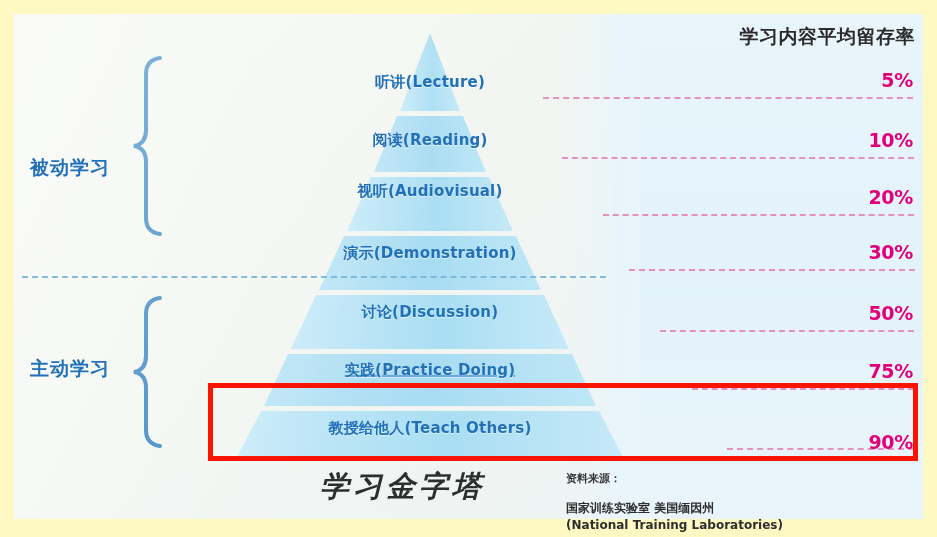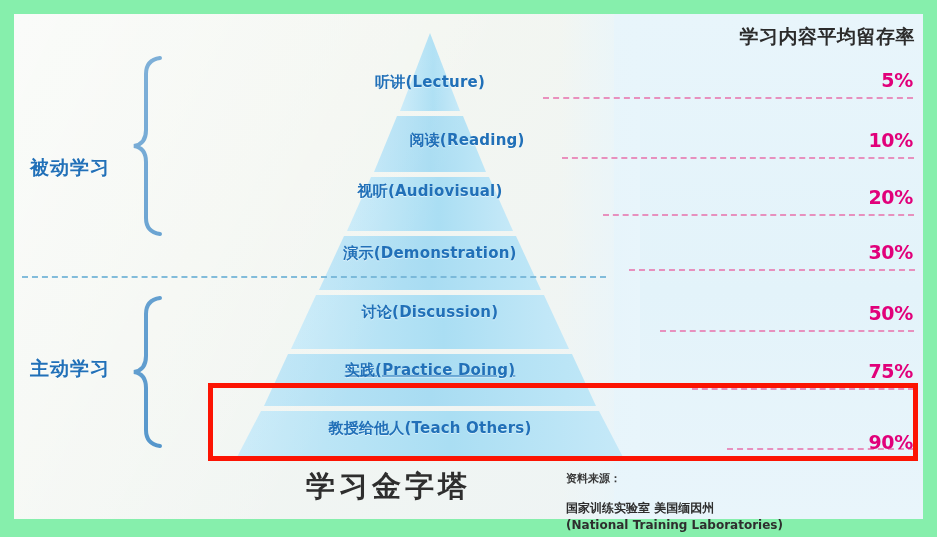--- a/index.html
+++ b/index.html
@@ -6,21 +6,21 @@
   html,body{margin:0;padding:0;background:#ffffff;}
   body{
     font-family:"DejaVu Sans","Liberation Sans",sans-serif;
     -webkit-font-smoothing:antialiased;
   }
   #stage{
     position:relative;
     width:937px;
     height:537px;
     overflow:hidden;
-    background:#86efac;
+    background:#fef9c3;
   }
 
   
   .panel-left{
     position:absolute; left:14px; top:14px;
     width:600px; height:505px;
     background:linear-gradient(135deg,#f4f7f2 0%,#f3f6f1 40%,#eef4f4 100%);
   }
   .panel-right{
     position:absolute; left:614px; top:14px;
@@ -80,27 +80,28 @@
     position:absolute;
     right:22px; top:24px;
     font-size:19px;
     font-weight:bold;
     color:#2b2b2b;
     white-space:nowrap;
     letter-spacing:.5px;
   }
   .pyr-title{
     position:absolute;
-    left:306px; top:467px;
+    left:320px; top:467px;
     font-size:29px;
     font-weight:bold;
     color:#2e2e2e;
     letter-spacing:4px;
     white-space:nowrap;
     font-family:"DejaVu Serif","Liberation Serif",serif;
+    font-style:italic;
   }
   .src-wrap{
     position:absolute;
     left:566px; top:470px;
     display:flex;
     align-items:flex-start;
     gap:14px;
     white-space:nowrap;
     flex-direction:column;
   }
@@ -187,21 +188,21 @@
 
   <div class="grp-label" style="left:30px; top:168px;">被动学习</div>
   <div class="grp-label" style="left:30px; top:369px;">主动学习</div>
 
   <div class="group-divider" style="left:22px; top:276px; width:584px;"></div>
 
   <div id="tiers-layer">
       <div class="tier-label" style="left: 430px; top: 82px;">听讲(Lecture)</div>
       <div class="pct-rule" style="left: 543px; top: 97px; width: 370px;"></div>
       <div class="pct" style="top: 80px;">5%</div>
-      <div class="tier-label" style="left: 430px; top: 140px; margin-left: 37px;">阅读(Reading)</div>
+      <div class="tier-label" style="left: 430px; top: 140px;">阅读(Reading)</div>
       <div class="pct-rule" style="left: 562px; top: 157px; width: 352px;"></div>
       <div class="pct" style="top: 140px;">10%</div>
       <div class="tier-label" style="left: 430px; top: 191px;">视听(Audiovisual)</div>
       <div class="pct-rule" style="left: 603px; top: 214px; width: 311px;"></div>
       <div class="pct" style="top: 197px;">20%</div>
       <div class="tier-label" style="left: 430px; top: 253px;">演示(Demonstration)</div>
       <div class="pct-rule" style="left: 629px; top: 269px; width: 286px;"></div>
       <div class="pct" style="top: 252px;">30%</div>
       <div class="tier-label" style="left: 430px; top: 312px;">讨论(Discussion)</div>
       <div class="pct-rule" style="left: 660px; top: 330px; width: 254px;"></div>

